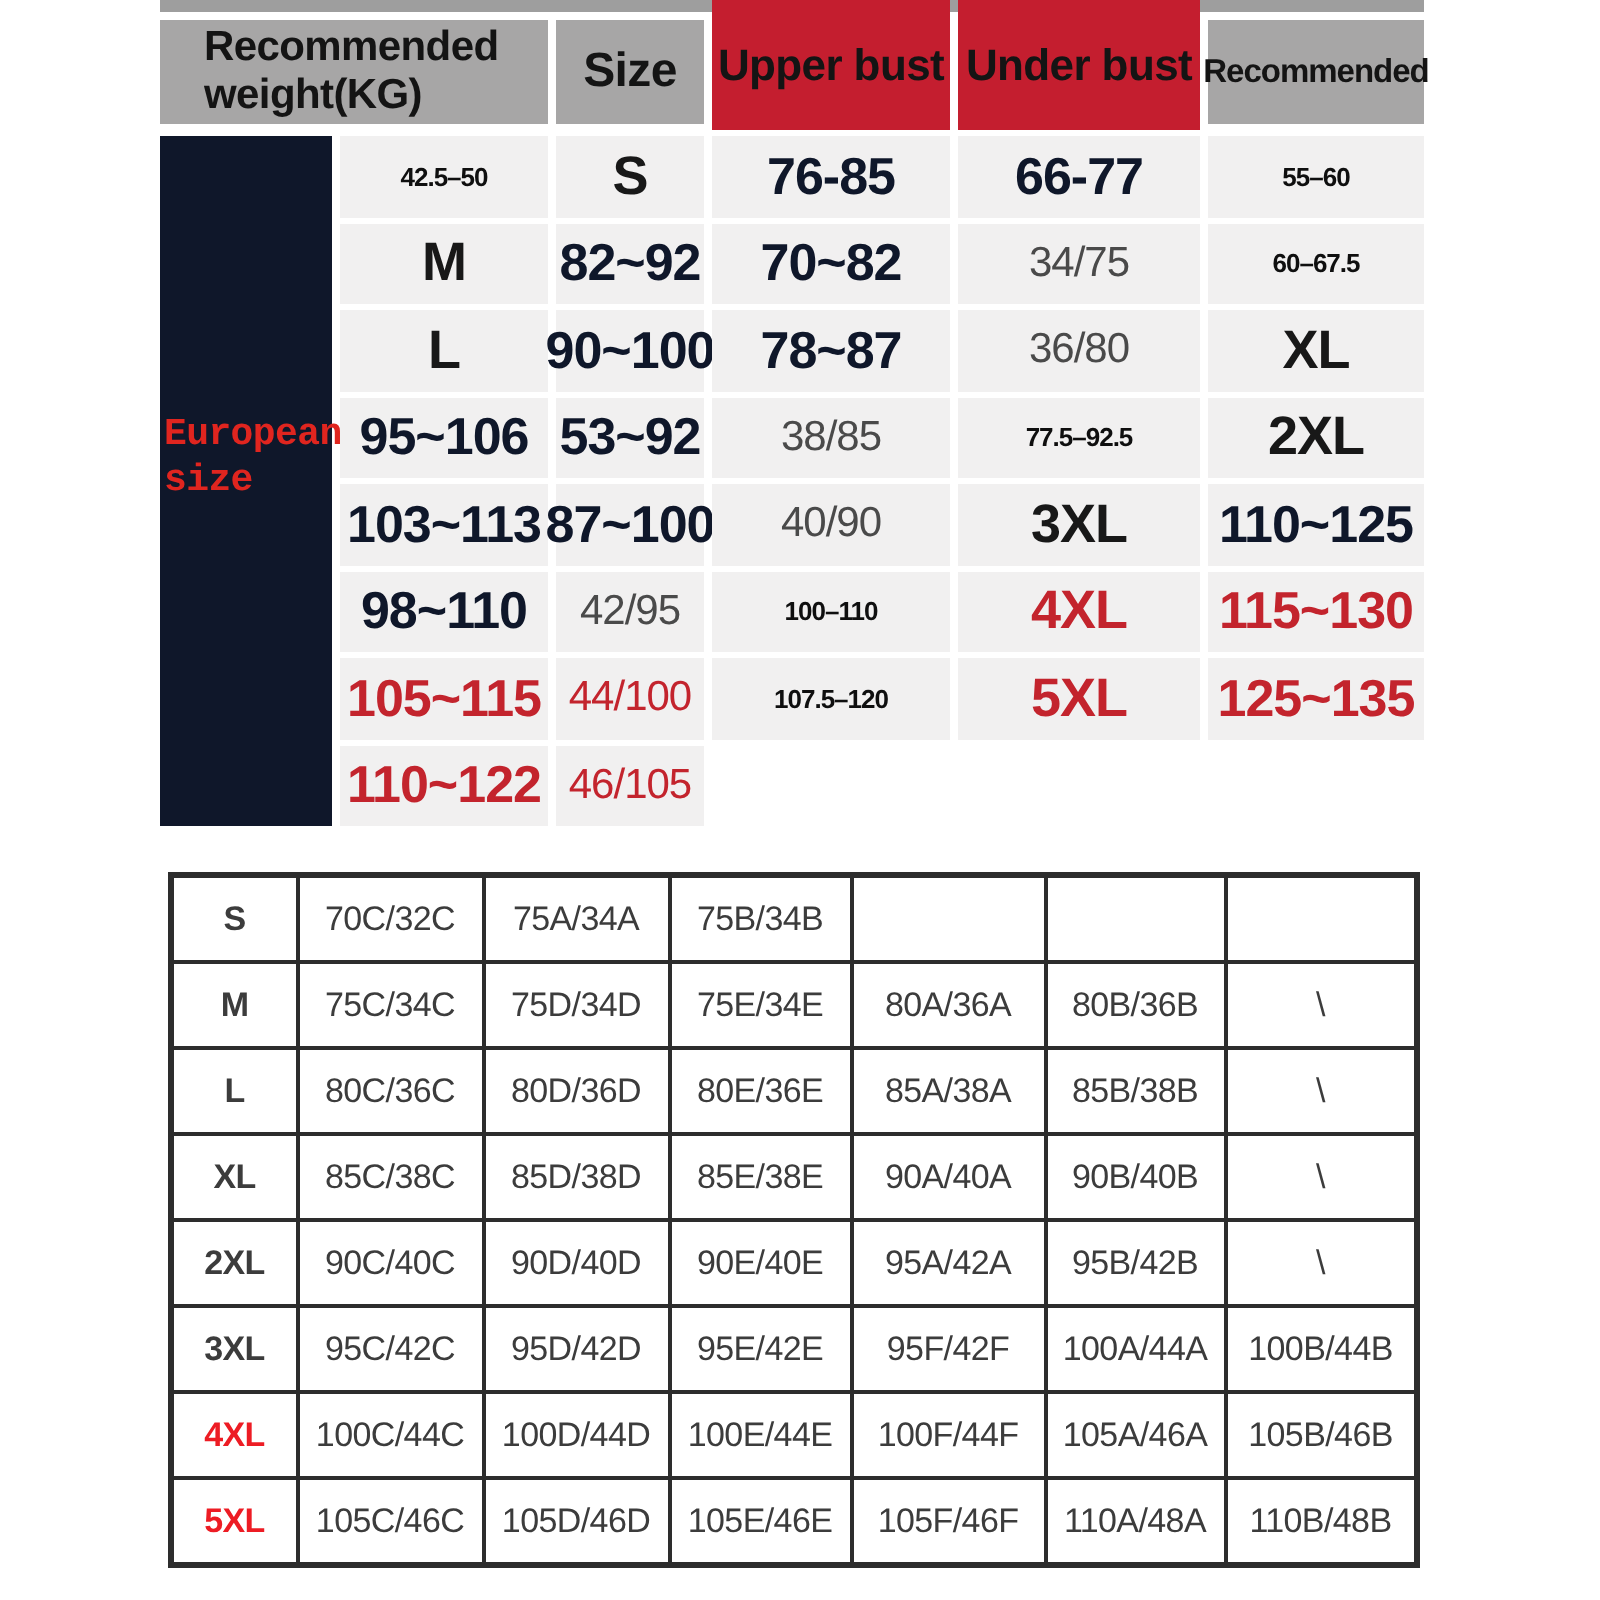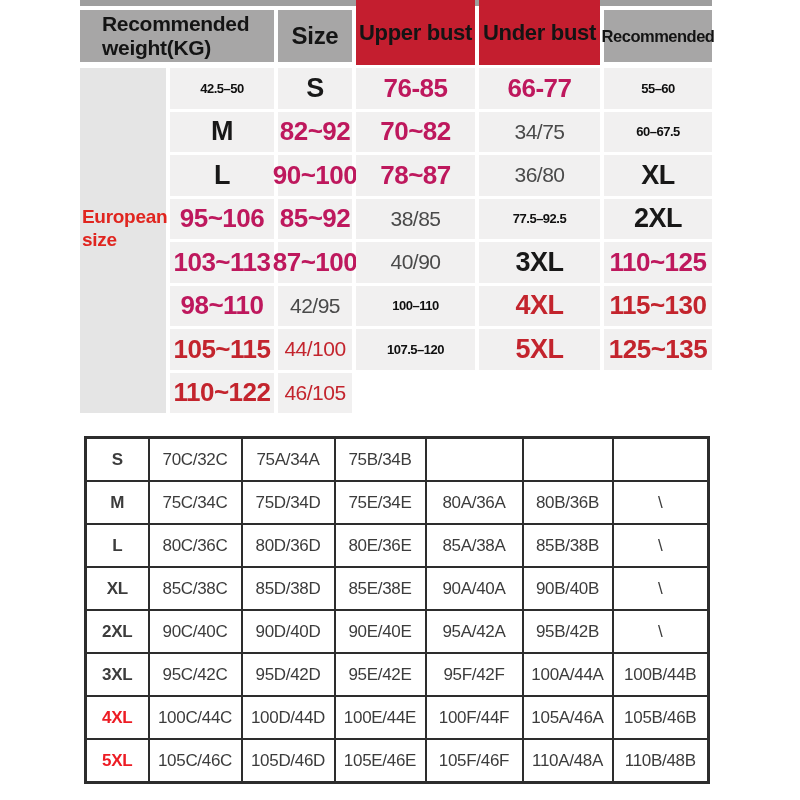--- a/index.html
+++ b/index.html
@@ -22,33 +22,33 @@
   .hd{
     background:#a7a6a6;color:#141414;font-weight:bold;
     display:flex;align-items:center;justify-content:center;
     height:52px;margin-top:10px;z-index:1;letter-spacing:-0.3px;
   }
   .hd-weight{grid-column:1 / 3;justify-content:flex-start;padding-left:22px;font-size:21px;line-height:1.15;}
   .hd-size{font-size:24px;}
   .hd-red{background:#c41e2f;height:65px;margin-top:0;font-size:22px;color:#141414;}
   .hd-rec{font-size:16.5px;letter-spacing:-0.5px;}
   .euro{
-    grid-column:1;grid-row:2 / 10;background:#e5e5e5;position:relative;z-index:1;
+    grid-column:1;grid-row:2 / 10;background:#0f172a;position:relative;z-index:1;font-family:Liberation Mono, monospace;
   }
   .euro span{
     position:absolute;left:2px;top:138px;width:84px;
     color:#e0251f;font-weight:bold;font-size:19px;line-height:1.2;letter-spacing:-0.3px;
   }
   .cell{
     background:#f1f0f0;display:flex;align-items:center;justify-content:center;
     z-index:1;letter-spacing:-0.5px;white-space:nowrap;
   }
   .c-weight{font-weight:bold;font-size:13px;color:#0f0f0f;}
   .c-size{font-weight:bold;font-size:27px;color:#181818;}
-  .c-bust{font-weight:bold;font-size:26px;color:#be185d;}
+  .c-bust{font-weight:bold;font-size:26px;color:#0f172a;}
   .c-rec{font-size:21px;color:#4a4a4a;}
   .cell.red{color:#c3242d;}
 
   
   .cup-table{
     position:absolute;left:84px;top:436px;
     border-collapse:collapse;table-layout:fixed;
     border:3px solid #2d2d2d;
   }
   .cup-table td{
@@ -87,21 +87,21 @@
     <div class="cell c-rec">34/75</div>
 
     <div class="cell c-weight">60–67.5</div>
     <div class="cell c-size">L</div>
     <div class="cell c-bust">90~100</div>
     <div class="cell c-bust">78~87</div>
     <div class="cell c-rec">36/80</div>
 
     <div class="cell c-size">XL</div>
     <div class="cell c-bust">95~106</div>
-    <div class="cell c-bust">85~92</div>
+    <div class="cell c-bust">53~92</div>
     <div class="cell c-rec">38/85</div>
 
     <div class="cell c-weight">77.5–92.5</div>
     <div class="cell c-size">2XL</div>
     <div class="cell c-bust">103~113</div>
     <div class="cell c-bust">87~100</div>
     <div class="cell c-rec">40/90</div>
 
     <div class="cell c-size">3XL</div>
     <div class="cell c-bust">110~125</div>

